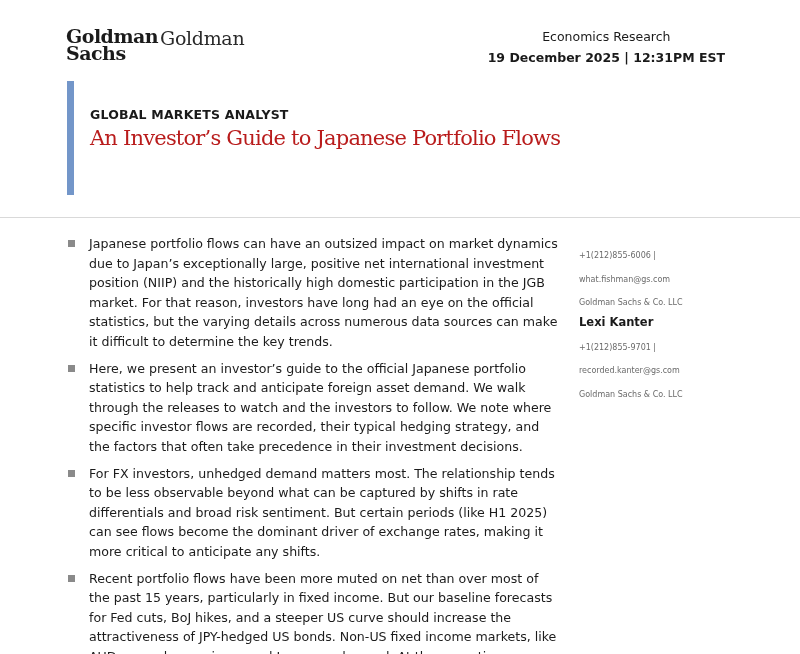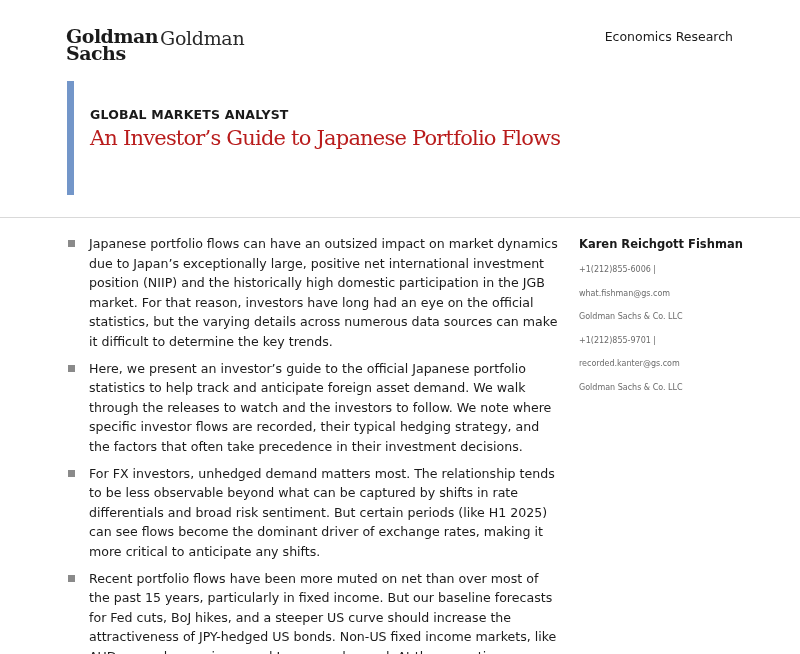--- a/index.html
+++ b/index.html
@@ -12,21 +12,21 @@
   .logo {
     position: absolute; left: 66px; top: 28px;
     font-family: "DejaVu Serif", serif; font-weight: bold;
     font-size: 19px; line-height: 17px; letter-spacing: -0.5px; color: #1b1b1b;
   }
   .logo-research {
     position: absolute; left: 160px; top: 27px;
     font-family: "DejaVu Serif", serif; font-size: 19px; color: #2a2a2a; letter-spacing: -0.3px;
   }
   .header-right {
-    position: absolute; right: 67px; top: 28px; text-align: center;
+    position: absolute; right: 75px; top: 28px; text-align: center;
     font-family: "DejaVu Sans", sans-serif; color: #1a1a1a;
   }
   .hr-dept { font-size: 12.5px; line-height: 17px; }
   .hr-date { font-size: 12.5px; font-weight: bold; line-height: 20px; margin-top: 3px; }
   .accent-bar {
     position: absolute; left: 67px; top: 81px; width: 7px; height: 114px; background: #7396c9;
   }
   .series {
     position: absolute; left: 90px; top: 107px;
     font-family: "DejaVu Sans", sans-serif; font-size: 12.5px; font-weight: bold;
@@ -61,20 +61,21 @@
 <body>
 
 <div class="logo">
   <div>Goldman</div>
   <div>Sachs</div>
 </div>
 <div class="logo-research">Goldman</div>
 
 <div class="header-right">
   <div class="hr-dept">Economics Research</div>
+  <div class="hr-date">19 December 2025 | 12:31PM EST</div>
 </div>
 
 <div class="accent-bar"></div>
 <div class="series">GLOBAL MARKETS ANALYST</div>
 <div class="title">An Investor’s Guide to Japanese Portfolio Flows</div>
 
 <div class="divider"></div>
 
 <ul class="bullets">
   <li class="bullet">
@@ -90,23 +91,23 @@
     <span>For FX investors, unhedged demand matters most. The relationship tends to be less observable beyond what can be captured by shifts in rate differentials and broad risk sentiment. But certain periods (like H1 2025) can see flows become the dominant driver of exchange rates, making it more critical to anticipate any shifts.</span>
   </li>
   <li class="bullet">
     <span class="bullet-mark"></span>
     <span>Recent portfolio flows have been more muted on net than over most of the past 15 years, particularly in fixed income. But our baseline forecasts for Fed cuts, BoJ hikes, and a steeper US curve should increase the attractiveness of JPY-hedged US bonds. Non-US fixed income markets, like AUD, may also see increased Japanese demand. At the same time, unhedged investments in US equities</span>
   </li>
 </ul>
 
 <div class="authors">
   <div class="author">
-    <div class="author-name">Karen Reichgott Fishman</div>
     <div class="author-line">+1(212)855-6006 |</div>
     <div class="author-line">what.fishman@gs.com</div>
     <div class="author-line">Goldman Sachs &amp; Co. LLC</div>
   </div>
   <div class="author">
+    <div class="author-name">Lexi Kanter</div>
     <div class="author-line">+1(212)855-9701 |</div>
     <div class="author-line">recorded.kanter@gs.com</div>
     <div class="author-line">Goldman Sachs &amp; Co. LLC</div>
   </div>
 </div>
 
 </body></html>

